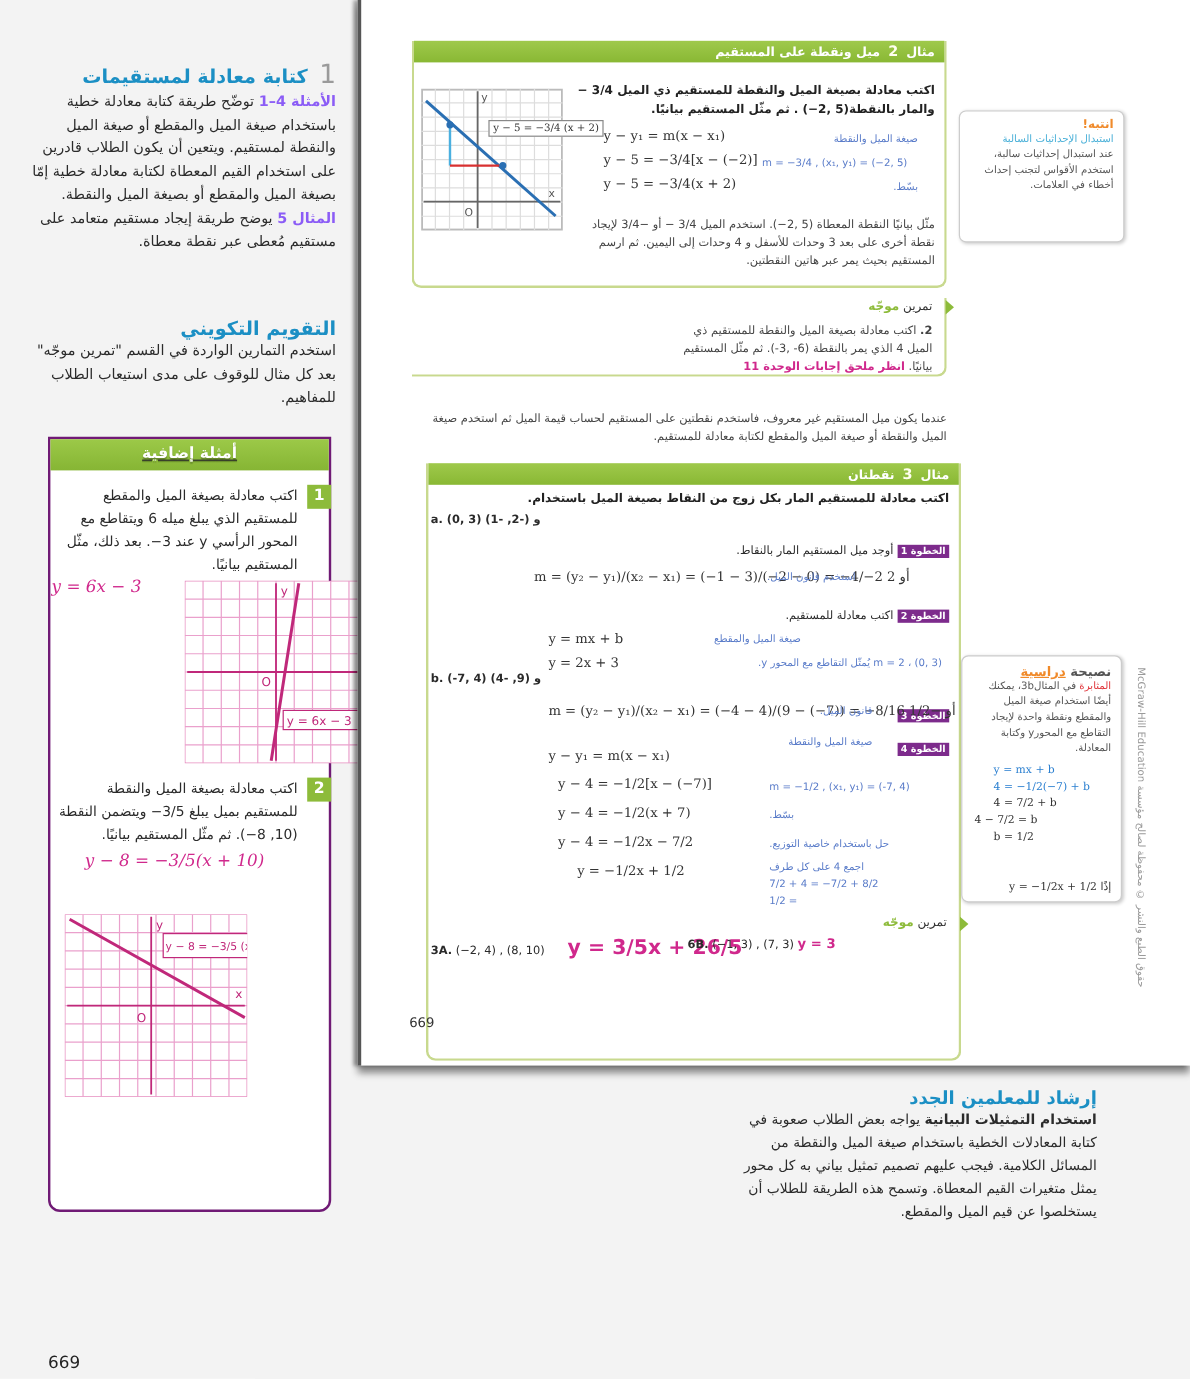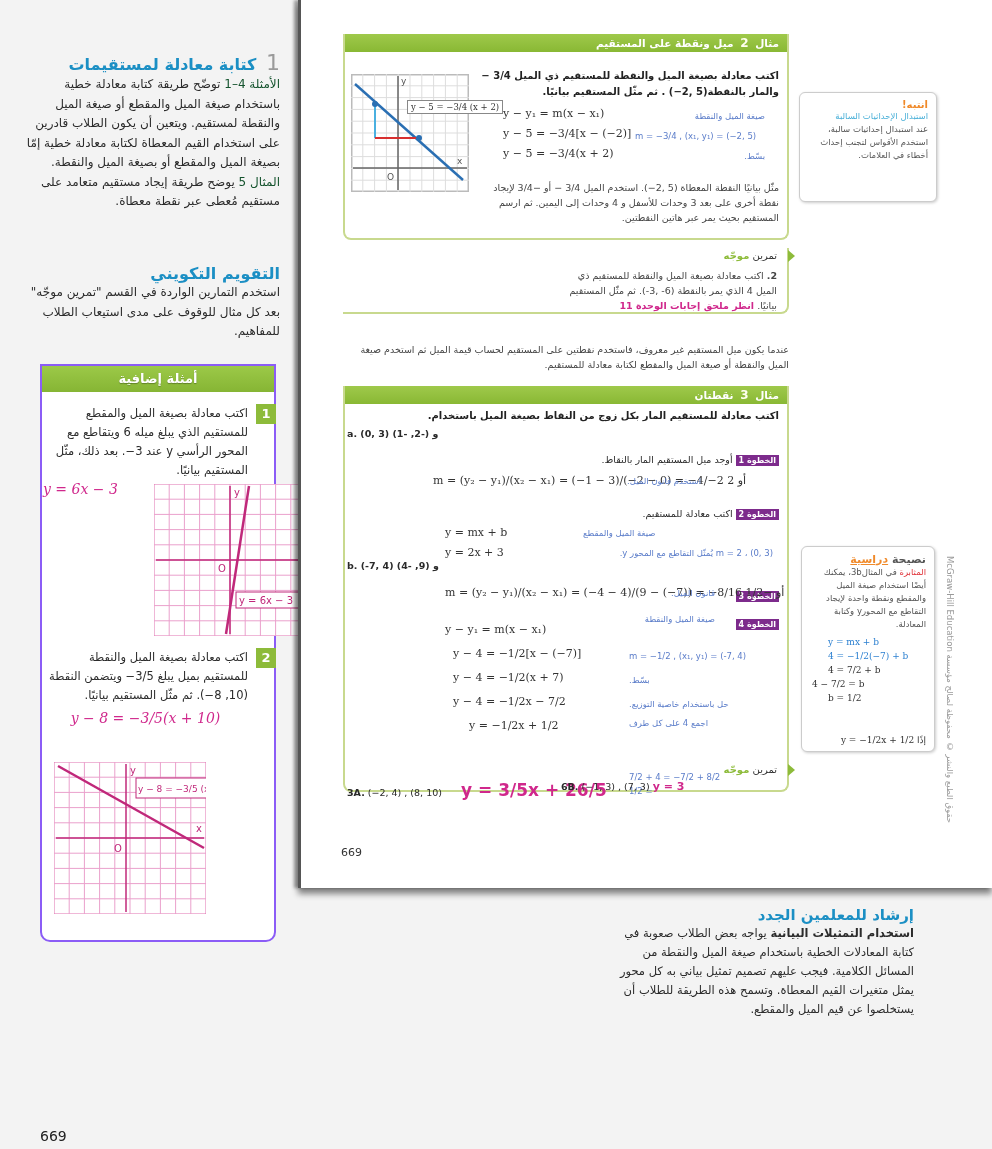--- a/index.html
+++ b/index.html
@@ -13,25 +13,25 @@
   }
   .rtl { direction: rtl; text-align: right; }
   .abs { position: absolute; }
 
   
   .sec-title {
     color: #1b8fc4; font-weight: bold; font-size: 16px;
   }
   .sec-title .num { color: #9a9a9a; font-size: 22px; font-weight: normal; margin-left: 4px; }
   .body-txt { font-size: 12px; line-height: 19.5px; color: #2b2b2b; }
-  .body-txt b { font-weight: normal; color: #14532d; }
+  .body-txt b { font-weight: bold; color: #8b5cf6; }
 
   .extra-box {
-    position: absolute; left: 40px; top: 364px; width: 236px; height: 578px;
-    border: 2px solid #8b5cf6; border-radius: 0 0 10px 10px; background: #fff;
+    position: absolute; left: 40px; top: 364px; width: 236px; height: 646px;
+    border: 2px solid #701a75; border-radius: 0 0 10px 10px; background: #fff; text-decoration: underline;
   }
   .extra-head {
     background: linear-gradient(#9cc948, #86b534); color: #fff; font-weight: bold;
     text-align: center; font-size: 13px; height: 26px; line-height: 26px;
     text-shadow: 0 1px 1px rgba(0,0,0,.3);
   }
   .ex-num {
     position: absolute; right: -2px; width: 20px; height: 20px; background: #8dbb3a;
     color: #fff; font-weight: bold; font-size: 13px; text-align: center; line-height: 20px;
   }
@@ -250,21 +250,21 @@
     <div class="gp-title abs" style="right:10px; top:2px;"><span>تمرين</span> <span class="g">موجّه</span></div>
     <div class="small abs" style="right:10px; top:20px; width:210px;">
       <b>2.</b>
       <span>اكتب معادلة بصيغة الميل والنقطة للمستقيم ذي الميل 4 الذي يمر بالنقطة (6- ,3-). ثم مثّل المستقيم بيانيًا.</span>
       <span class="pink-b">انظر ملحق إجابات الوحدة 11</span>
     </div>
   </div>
 
   <div class="small abs" style="left:42px; top:342px; width:446px;">عندما يكون ميل المستقيم غير معروف، فاستخدم نقطتين على المستقيم لحساب قيمة الميل ثم استخدم صيغة الميل والنقطة أو صيغة الميل والمقطع لكتابة معادلة للمستقيم.</div>
 
-  <div class="ex-box" style="left:42px; top:386px; width:446px; height:406px;text-decoration:underline;">
+  <div class="ex-box" style="left:54px; top:386px; width:446px; height:498px;text-decoration:underline;">
     <div class="ex-bar">
       <span>مثال</span>
       <span class="n">3</span>
       <span>نقطتان</span>
     </div>
     <div class="smallb abs" style="right:8px; top:22px; width:430px;">اكتب معادلة للمستقيم المار بكل زوج من النقاط بصيغة الميل باستخدام.</div>
     <div class="abs" style="left:2px; top:42px; font-size:9.5px; font-weight:bold;">a. (0, 3) و (-2, -1)</div>
 
     <div class="abs rtl" style="right:8px; top:68px; font-size:9.5px;">
       <span class="step">الخطوة 1</span>
@@ -296,21 +296,21 @@
       <div class="math" style="line-height:24px; padding-left:8px;">y − 4 = −1/2[x − (−7)]</div>
       <div class="math" style="line-height:24px; padding-left:8px;">y − 4 = −1/2(x + 7)</div>
       <div class="math" style="line-height:24px; padding-left:8px;">y − 4 = −1/2x − 7/2</div>
       <div class="math" style="line-height:24px; padding-left:24px;">y = −1/2x + 1/2</div>
     </div>
     <div class="abs" style="left:284px; top:258px; width:150px;">
       <div class="note" style="line-height:24px; direction:ltr; text-align:left;">m = −1/2 , (x₁, y₁) = (-7, 4)</div>
       <div class="note" style="line-height:24px; text-align:left;">بسّط.</div>
       <div class="note" style="line-height:24px; text-align:left;">حل باستخدام خاصية التوزيع.</div>
       <div class="note" style="line-height:14px; text-align:left;">اجمع 4 على كل طرف</div>
-      <div class="note" style="line-height:14px; direction:ltr; text-align:left;margin-top:40px;">7/2 + 4 = −7/2 + 8/2</div>
+      <div class="note" style="line-height:14px; direction:ltr; text-align:left;">7/2 + 4 = −7/2 + 8/2</div>
       <div class="note" style="line-height:14px; direction:ltr; text-align:left;">1/2 =</div>
     </div>
 
     <div class="gp-title abs" style="right:10px; top:378px;"><span>تمرين</span> <span class="g">موجّه</span></div>
     <div class="arrow-tab" style="right:-8px; top:378px; transform:scaleX(-1);"></div>
     <div class="abs" style="left:2px; top:394px; font-size:9.5px;">
       <b>3A.</b>
       <span>(−2, 4) , (8, 10)</span>
       <span class="pink-b" style="font-size:17px;margin-left:16px;">y = 3/5x + 26/5</span>
     </div>

